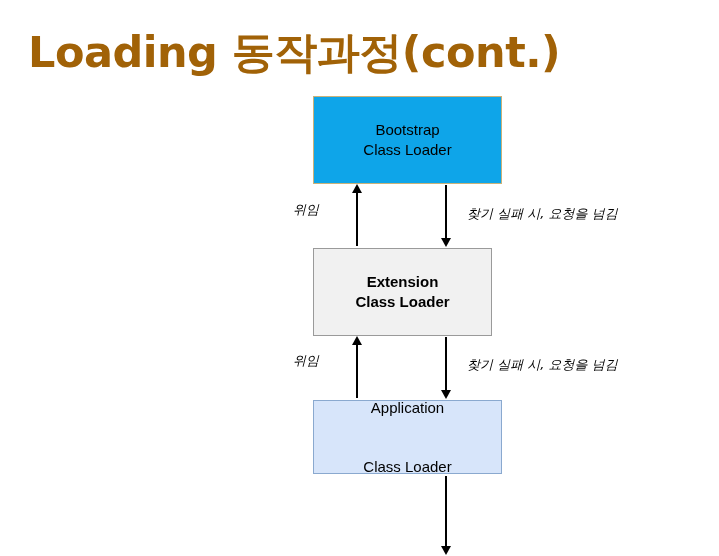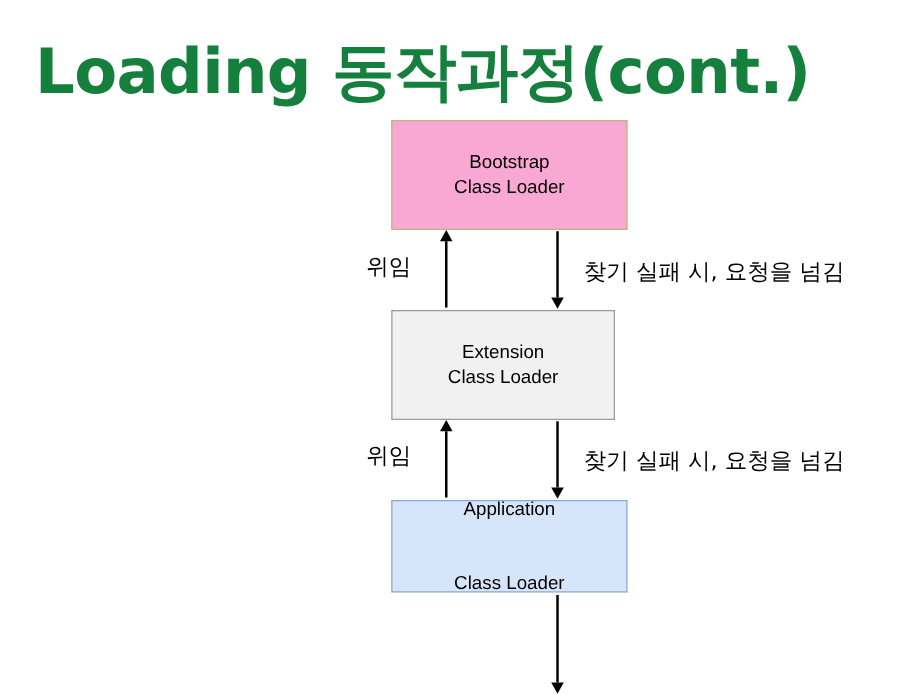--- a/index.html
+++ b/index.html
@@ -17,50 +17,51 @@
   #slide {
     position: absolute;
     left: 0; top: 0;
     width: 719px;
     height: 556px;
   }
   #title {
     position: absolute;
     left: 28px;
     top: 24px;
-    font-size: 50px;
+    font-size: 43px;
     font-weight: bold;
-    color: #15803d;
+    color: #a16207;
     letter-spacing: -0.5px;
     white-space: nowrap;
     font-family: "DejaVu Sans", sans-serif;
   }
   .node {
     position: absolute;
     box-sizing: border-box;
     border: 1px solid #7f7f7f;
     display: flex;
     flex-direction: column;
     align-items: center;
     justify-content: center;
     line-height: 1.32;
     font-size: 15px;
     color: #000000;
     text-align: center;
   }
   .node .l1, .node .l2 { display: block; }
   #node-bootstrap {
     left: 313px; top: 96px; width: 189px; height: 88px;
-    background: #f9a8d4;
+    background: #0ea5e9;
     border-color: #c9b27a;
   }
   #node-extension {
     left: 313px; top: 248px; width: 179px; height: 88px;
     background: #f1f1f1;
     border-color: #9a9a9a;
+    font-weight: bold;
   }
   #node-application {
     left: 313px; top: 400px; width: 189px; height: 74px;
     background: #d7e5fa;
     border-color: #8aa9cf;
     gap: 39px;
   }
   
   .vline {
     position: absolute;
@@ -74,24 +75,25 @@
     border-right: 5.5px solid transparent;
   }
   .arrowhead.up {
     border-bottom: 9px solid #000000;
   }
   .arrowhead.down {
     border-top: 9px solid #000000;
   }
   .edge-label {
     position: absolute;
-    font-size: 18px;
+    font-size: 13px;
     color: #000000;
     white-space: nowrap;
     font-family: "DejaVu Sans", sans-serif;
+    font-style: italic;
   }
 
   
   #up1-line { left: 356px; top: 193px; height: 53px; }
   #up1-head { left: 351.5px; top: 184px; }
   
   #dn1-line { left: 445px; top: 185px; height: 53px; }
   #dn1-head { left: 440.5px; top: 238px; }
   
   #up2-line { left: 356px; top: 345px; height: 53px; }

